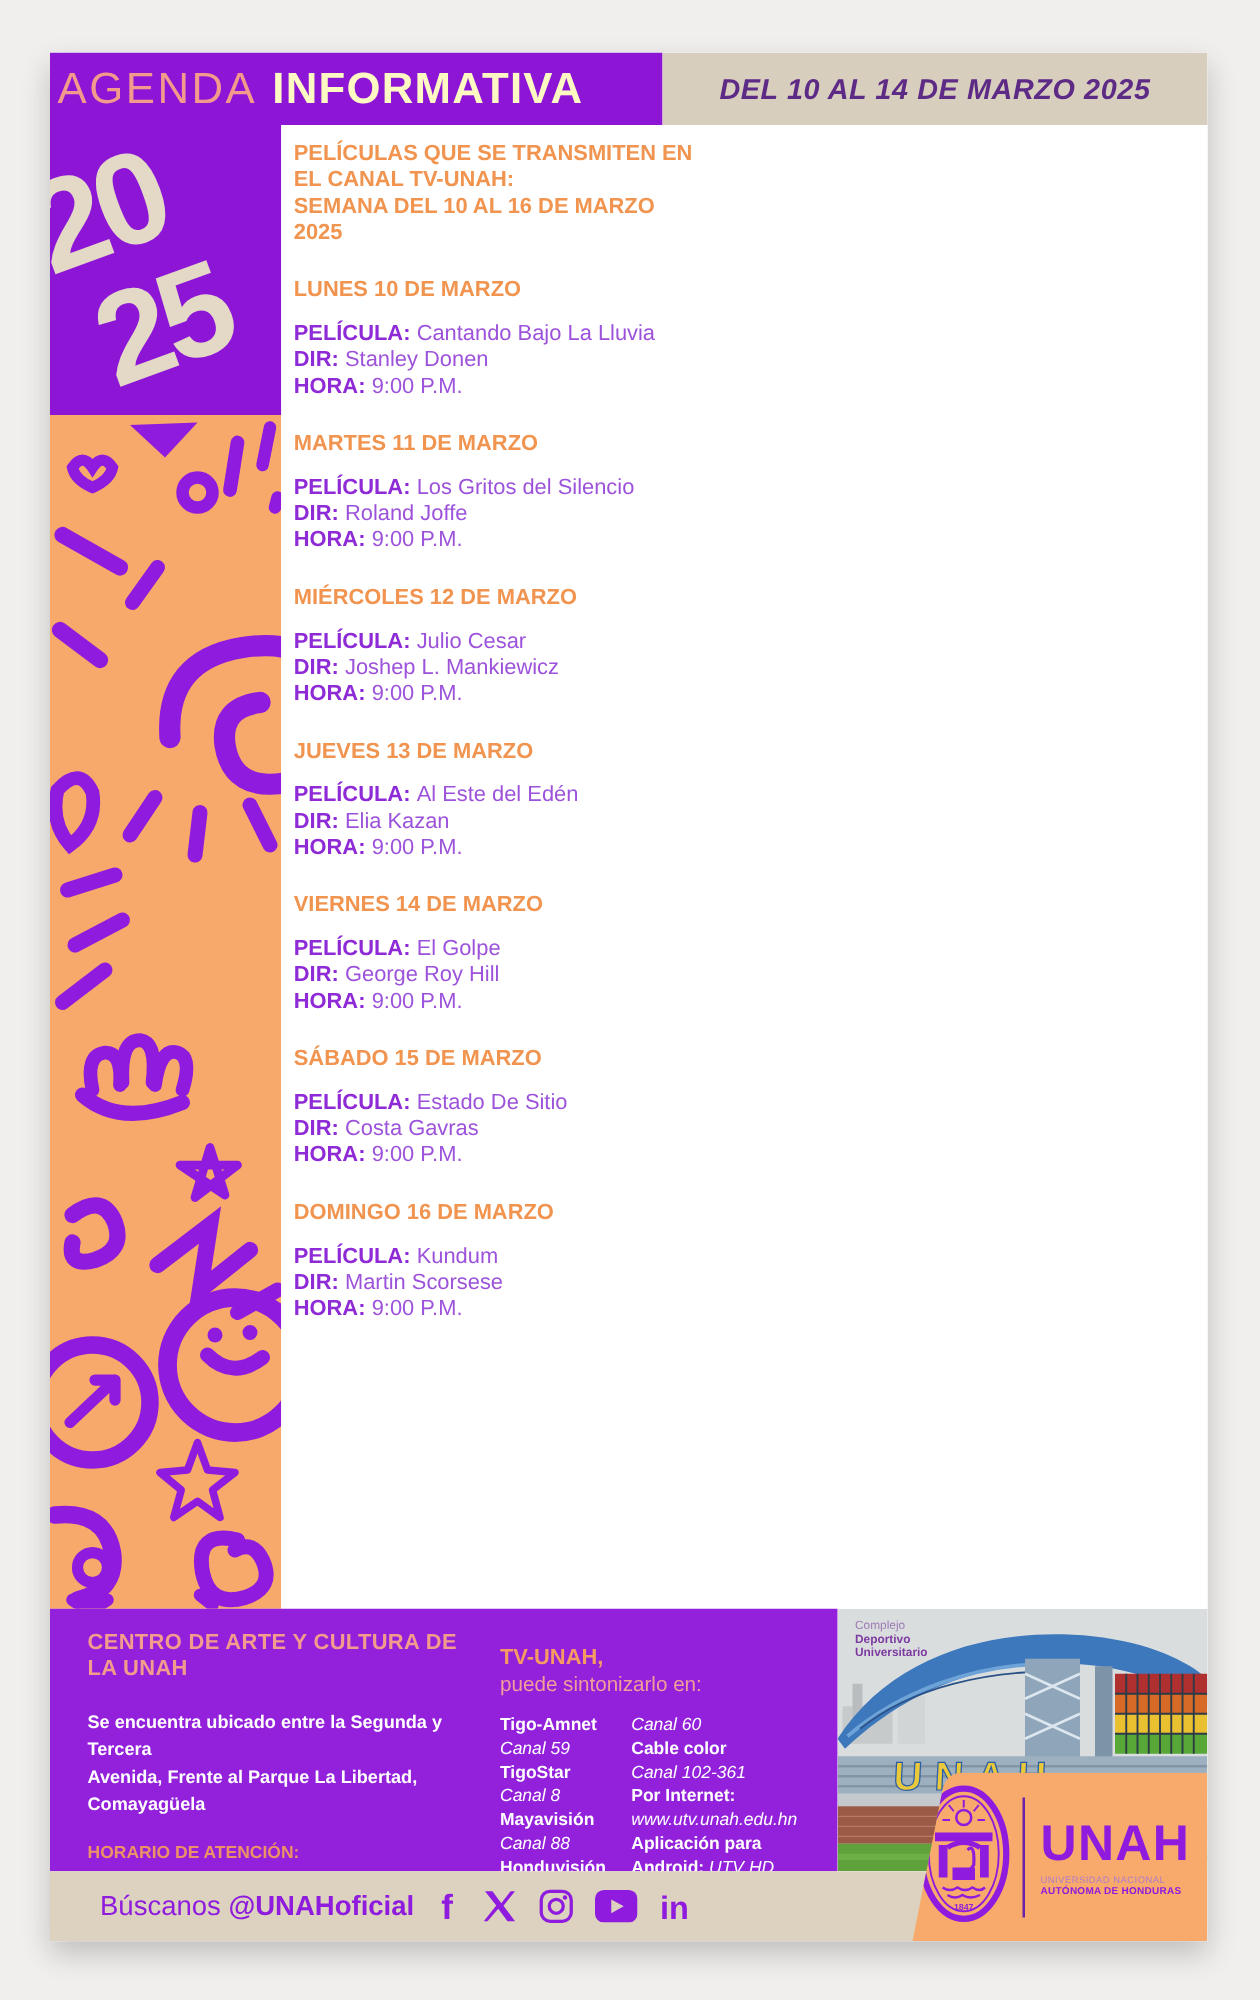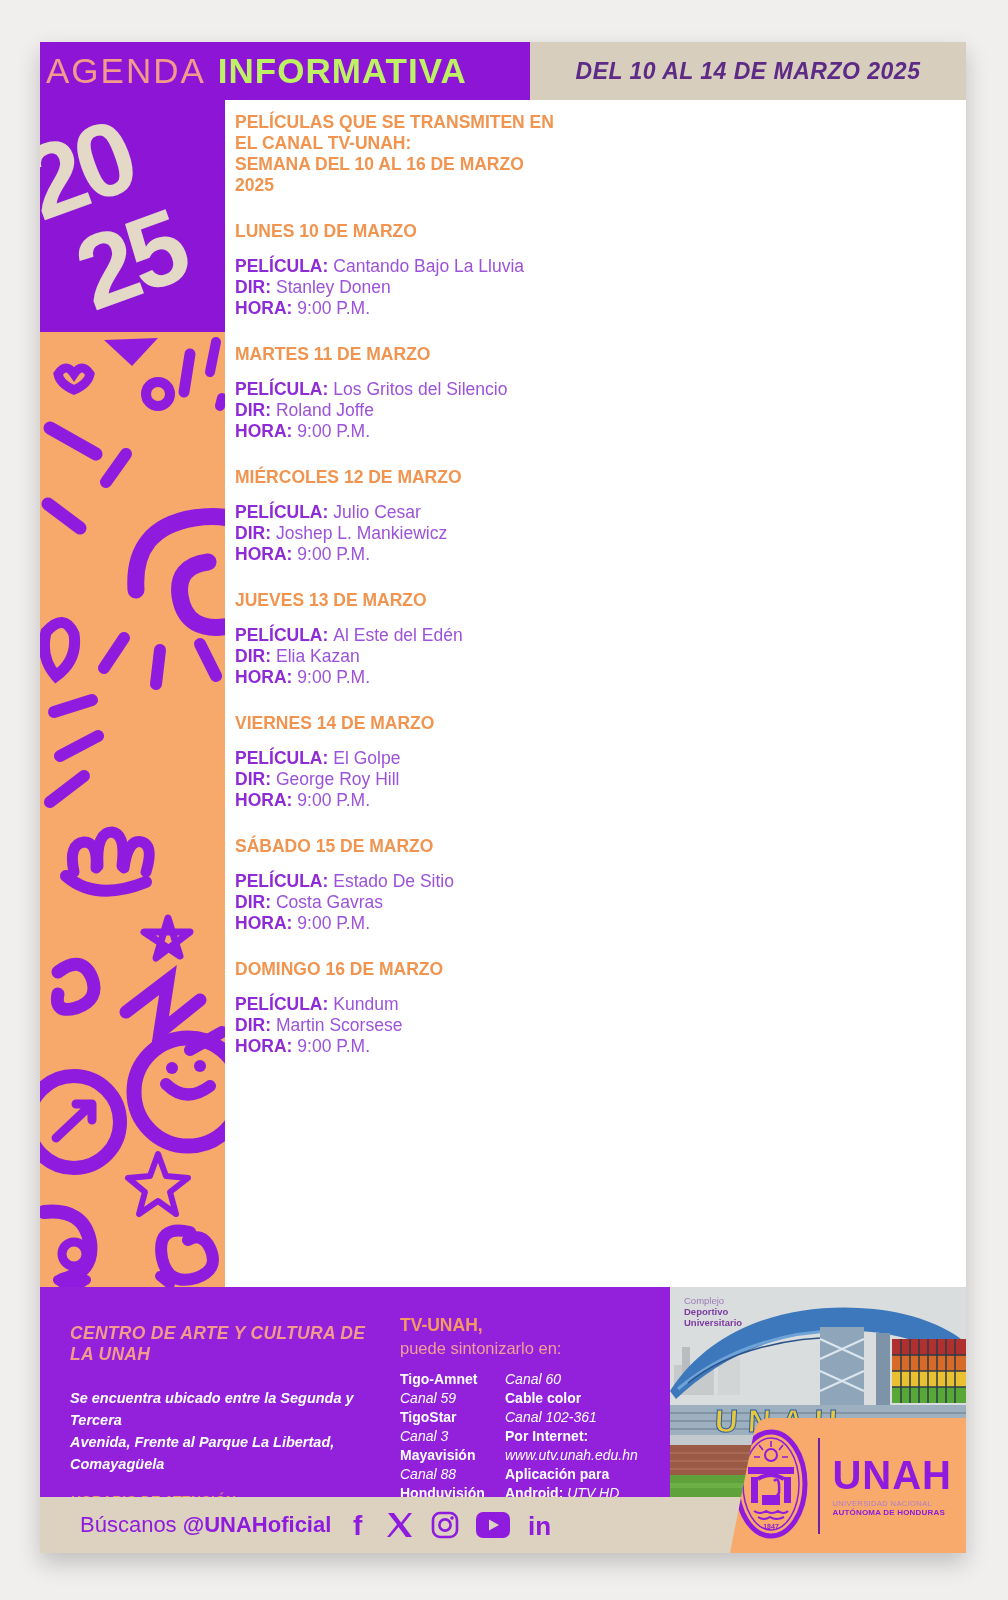--- a/index.html
+++ b/index.html
@@ -5,21 +5,21 @@
   html,body{margin:0;padding:0;}
   body{background:#f0efee;font-family:"Liberation Sans","DejaVu Sans",sans-serif;}
   .page{position:relative;width:1008px;height:1600px;background:#f0efee;overflow:hidden;}
   .card{position:absolute;left:40px;top:42px;width:926px;height:1511px;background:#ffffff;
         box-shadow:0 10px 22px rgba(0,0,0,.20);overflow:hidden;}
 
   
   .hdr{position:absolute;left:0;top:0;width:100%;height:58px;display:flex;}
   .hdr-purple{width:490px;background:#8D15D6;display:flex;align-items:center;padding-left:6px;box-sizing:border-box;}
   .hdr-purple .agenda{color:#F49A8C;font-size:35px;letter-spacing:2px;font-weight:400;}
-  .hdr-purple .informativa{color:#bef264;font-size:35px;font-weight:700;margin-left:12px;letter-spacing:1px;text-align:center;}
+  .hdr-purple .informativa{color:#fef9c3;font-size:35px;font-weight:700;margin-left:12px;letter-spacing:1px;text-align:center;}
   .hdr-beige{flex:1;background:#D8CEBD;display:flex;align-items:center;justify-content:center;}
   .hdr-beige .daterange{color:#5D2A86;font-size:23px;font-weight:700;font-style:italic;letter-spacing:.5px;}
 
   
   .block-2025{position:absolute;left:0;top:58px;width:185px;height:232px;background:#8D15D6;overflow:hidden;}
   .block-2025 .yr{position:absolute;color:#E3D9C6;font-weight:800;font-size:104px;line-height:1;transform:rotate(-20deg);letter-spacing:-6px;}
   .yr-top{left:-14px;top:18px;}
   .yr-bot{left:38px;top:108px;}
   .doodles{position:absolute;left:0;top:290px;width:185px;height:955px;background:#F7A96B;overflow:hidden;}
 
@@ -29,21 +29,21 @@
   .intro{margin-bottom:3px;}
   .intro-line{color:#F0944F;font-weight:700;font-size:17.5px;line-height:21px;}
   .intro-line.it{}
   .day-title{color:#F0944F;font-weight:700;font-size:17.5px;line-height:21px;margin:25px 0 14px 0;}
   .movie-line{font-size:17.5px;line-height:21px;color:#9C52DA;}
   .movie-line .lbl{color:#8F2BD6;font-weight:700;}
   .movie-line .val{margin-left:5px;}
 
   
   .foot-purple{position:absolute;left:0;top:1245px;width:630px;height:210px;background:#9320DB;box-sizing:border-box;}
-  .foot-left{position:absolute;left:30px;top:36px;width:310px;font-style:italic;}
+  .foot-left{position:absolute;left:30px;top:16px;width:310px;}
   .foot-title{color:#F39B8C;font-size:17.5px;font-weight:700;letter-spacing:.3px;}
   .foot-addr{margin-top:22px;color:#ffffff;font-weight:700;font-size:14.5px;line-height:22px;}
   .foot-hours-title{margin-top:18px;color:#ED9166;font-weight:700;font-size:14px;}
   .foot-hours{margin-top:6px;color:#ffffff;font-weight:700;font-size:14.5px;line-height:23px;}
   .foot-mid{position:absolute;left:360px;top:28px;width:260px;}
   .tv-title{color:#F59A62;font-size:17.5px;font-weight:700;}
   .tv-sub{color:#F29E99;font-size:16.5px;margin-top:3px;}
   .tv-cols{display:flex;margin-top:12px;}
   .tv-col1{width:105px;}
   .tv-col2{width:150px;}
@@ -215,21 +215,21 @@
         </div>
       </div>
       <div class="foot-mid">
         <div class="tv-title">TV-UNAH,</div>
         <div class="tv-sub">puede sintonizarlo en:</div>
         <div class="tv-cols">
           <div class="tv-col1">
             <div class="tvl b">Tigo-Amnet</div>
             <div class="tvl i">Canal 59</div>
             <div class="tvl b">TigoStar</div>
-            <div class="tvl i">Canal 3</div>
+            <div class="tvl i">Canal 8</div>
             <div class="tvl b">Mayavisión</div>
             <div class="tvl i">Canal 88</div>
             <div class="tvl b">Honduvisión</div>
           </div>
           <div class="tv-col2">
             <div class="tvl i">Canal 60</div>
             <div class="tvl b">Cable color</div>
             <div class="tvl i">Canal 102-361</div>
             <div class="tvl b">Por Internet:</div>
             <div class="tvl i">www.utv.unah.edu.hn</div>

